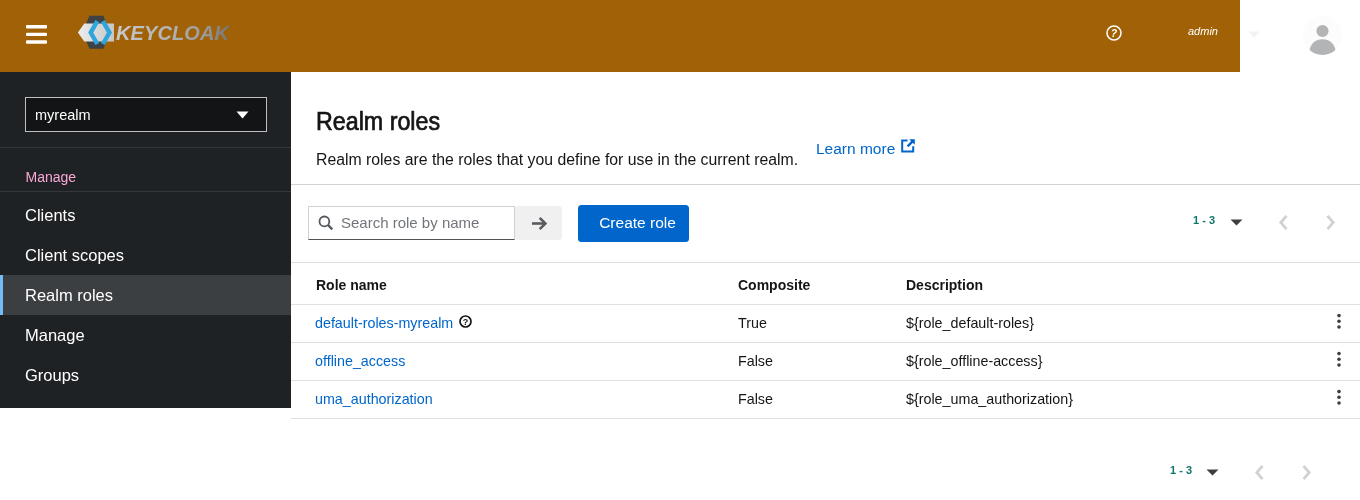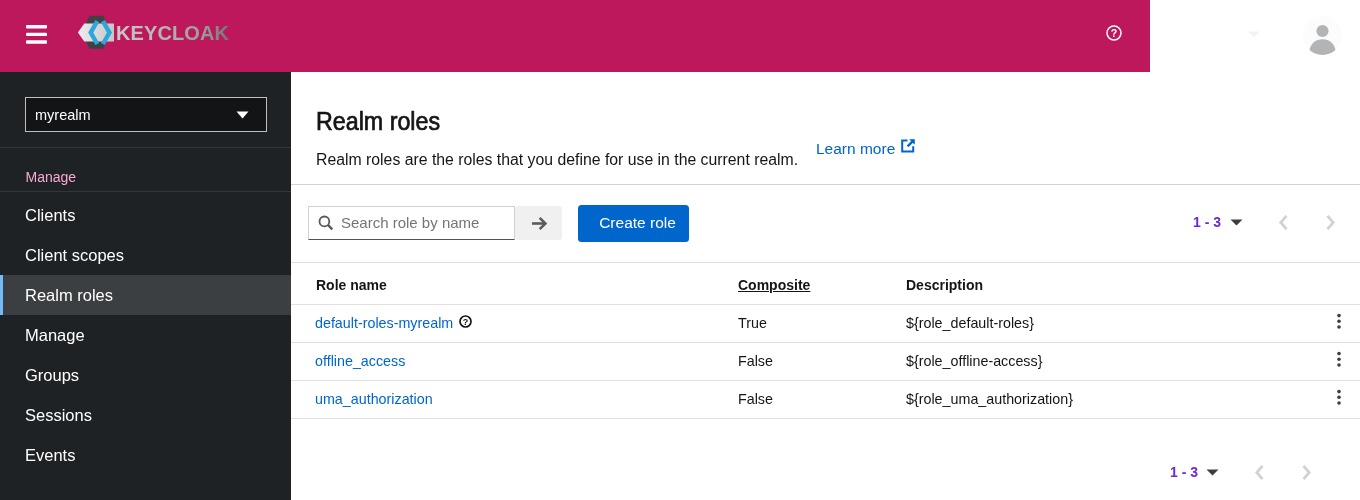--- a/index.html
+++ b/index.html
@@ -1,24 +1,24 @@
 <!DOCTYPE html>
 <html><head>
 <meta charset="utf-8">
 <style>
   * { margin:0; padding:0; box-sizing:border-box; }
   html,body { width:1360px; height:500px; overflow:hidden; background:#fff;
     font-family:"Liberation Sans", sans-serif; }
   .abs { position:absolute; }
 
   
-  #masthead { position:absolute; left:0; top:0; width:1150px; height:72px; background:#be185d; }
-
-  
-  #sidebar { position:absolute; left:0; top:72px; width:291px; height:428px; background:#1f2225;padding-left:43px; }
+  #masthead { position:absolute; left:0; top:0; width:1240px; height:72px; background:#a16207;font-style:italic; }
+
+  
+  #sidebar { position:absolute; left:0; top:72px; width:291px; height:336px; background:#1f2225;padding-left:43px; }
   #realmbox { position:absolute; left:25px; top:25px; width:242px; height:35px;
     background:#131416; border:1px solid #bdbfc1; display:flex; align-items:center; }
   #realmbox span { color:#fff; font-size:14.5px; margin-left:9px; }
   .sidediv { position:absolute; left:0; width:291px; height:1px; background:#33373b; }
   #manage { position:absolute; left:25.5px; top:97px; color:#f9a8d4; font-size:14px; font-weight:400; }
   .nav { position:absolute; left:0; width:291px; height:40px; color:#fff; font-size:16.5px;
     display:flex; align-items:center; padding-left:25px; }
   .nav.cur { background:#3c3f42; border-left:3px solid #73bcf7; padding-left:22px; }
 
   
@@ -30,21 +30,21 @@
   
   #searchwrap { position:absolute; left:308px; top:206px; width:253px; height:34px; }
   #searchinput { position:absolute; left:0; top:0; width:207px; height:34px; background:#fff;
     border:1px solid #d2d2d2; border-bottom:1px solid #4f5255; }
   #searchbtn { position:absolute; left:207px; top:0; width:47px; height:34px; background:#f0f0f0;
     border-radius:3px; display:flex; align-items:center; justify-content:center; }
   #searchph { position:absolute; left:33px; top:8px; font-size:15px; color:#72767b; }
   #createbtn { position:absolute; left:578px; top:205px; width:111px; height:36.5px; background:#0066cc;
     border-radius:3.5px; color:#fff; font-size:15.5px; display:flex; align-items:center; justify-content:center;padding-left:8px; }
 
-  .pagnum { font-weight:700; font-size:14px; color:#6d28d9; }
+  .pagnum { font-weight:700; font-size:11px; color:#0f766e; }
 
   
   .tline { position:absolute; left:291px; width:1069px; height:1px; background:#e0e0e0; }
   .th { position:absolute; font-size:14px; font-weight:700; color:#151515; }
   .td { position:absolute; font-size:14.3px; color:#151515; }
   .tdlink { position:absolute; font-size:14.3px; color:#0066cc; }
 </style>
 </head>
 <body>
 
@@ -74,21 +74,21 @@
     <polyline points="21.3,9.2 14.7,20.6 21.3,32" fill="none" stroke="#2da6dd" stroke-width="4.4"></polyline>
     <polyline points="26.9,9.2 33.5,20.6 26.9,32" fill="none" stroke="#2da6dd" stroke-width="4.4"></polyline>
     <text x="40" y="27.6" font-family="Liberation Sans, sans-serif" font-size="20" font-weight="700" letter-spacing="0.1" fill="url(#kctxt)">KEYCLOAK</text>
   </svg>
 
   <svg class="abs" style="left:1106px; top:25px;" width="16" height="16" viewBox="0 0 16 16">
     <circle cx="8" cy="8" r="7" fill="none" stroke="#fff" stroke-width="1.5"></circle>
     <text x="8" y="11.8" text-anchor="middle" font-size="10.5" font-weight="700" fill="#fff" font-family="Liberation Sans, sans-serif">?</text>
   </svg>
 
-  <div class="abs" style="left:1228px; top:25px; color:#fff; font-size:20px;">admin</div>
+  <div class="abs" style="left:1188px; top:25px; color:#fff; font-size:11px;">admin</div>
   <svg class="abs" style="left:1248px; top:31px;" width="12" height="7" viewBox="0 0 12 7">
     <polygon points="0.5,0.5 11.5,0.5 6,6.5" fill="#f2f2f2"></polygon>
   </svg>
 
   <svg class="abs" style="left:1303px; top:16px;" width="39" height="39" viewBox="0 0 39 39">
     <defs>
         <clipPath id="avclip">
           <circle cx="19.5" cy="19.5" r="19.5"></circle>
         </clipPath>
       </defs>
@@ -151,21 +151,21 @@
 </svg>
 <svg class="abs" style="left:1278px; top:214px;" width="11" height="17" viewBox="0 0 11 17">
   <polyline points="8.5,1.8 2.8,8.5 8.5,15.2" fill="none" stroke="#d2d2d2" stroke-width="2.8"></polyline>
 </svg>
 <svg class="abs" style="left:1325px; top:214px;" width="11" height="17" viewBox="0 0 11 17">
   <polyline points="2.5,1.8 8.2,8.5 2.5,15.2" fill="none" stroke="#d2d2d2" stroke-width="2.8"></polyline>
 </svg>
 
 <div class="tline" style="top:262px;"></div>
 <div class="th" style="left:316px; top:277px;">Role name</div>
-<div class="th" style="left:738px; top:277px;text-decoration:underline;">Composite</div>
+<div class="th" style="left:738px; top:277px;">Composite</div>
 <div class="th" style="left:906px; top:277px;">Description</div>
 <div class="tline" style="top:304px;"></div>
 
 <div class="tdlink" style="left:315px; top:315px;">default-roles-myrealm</div>
 <svg class="abs" style="left:459px; top:315px;" width="13" height="13" viewBox="0 0 13 13">
   <circle cx="6.5" cy="6.5" r="5.5" fill="none" stroke="#151515" stroke-width="1.7"></circle>
   <text x="6.5" y="9.7" text-anchor="middle" font-size="9" font-weight="700" fill="#151515" font-family="Liberation Sans, sans-serif">?</text>
 </svg>
 <div class="td" style="left:738px; top:315px;">True</div>
 <div class="td" style="left:906px; top:315px;">${role_default-roles}</div>

